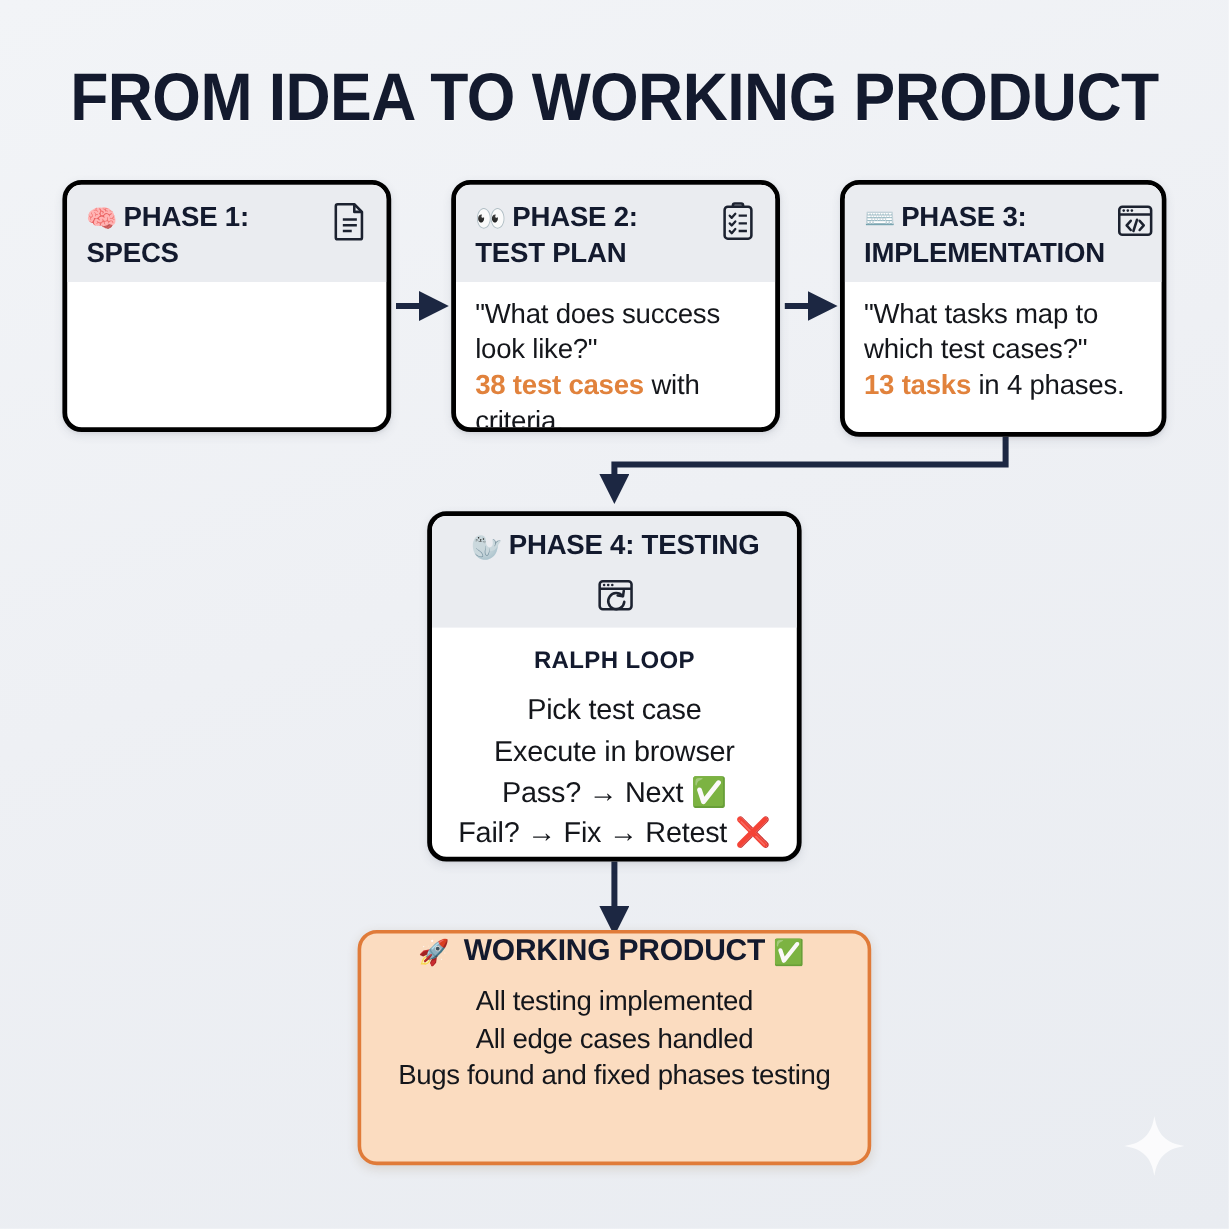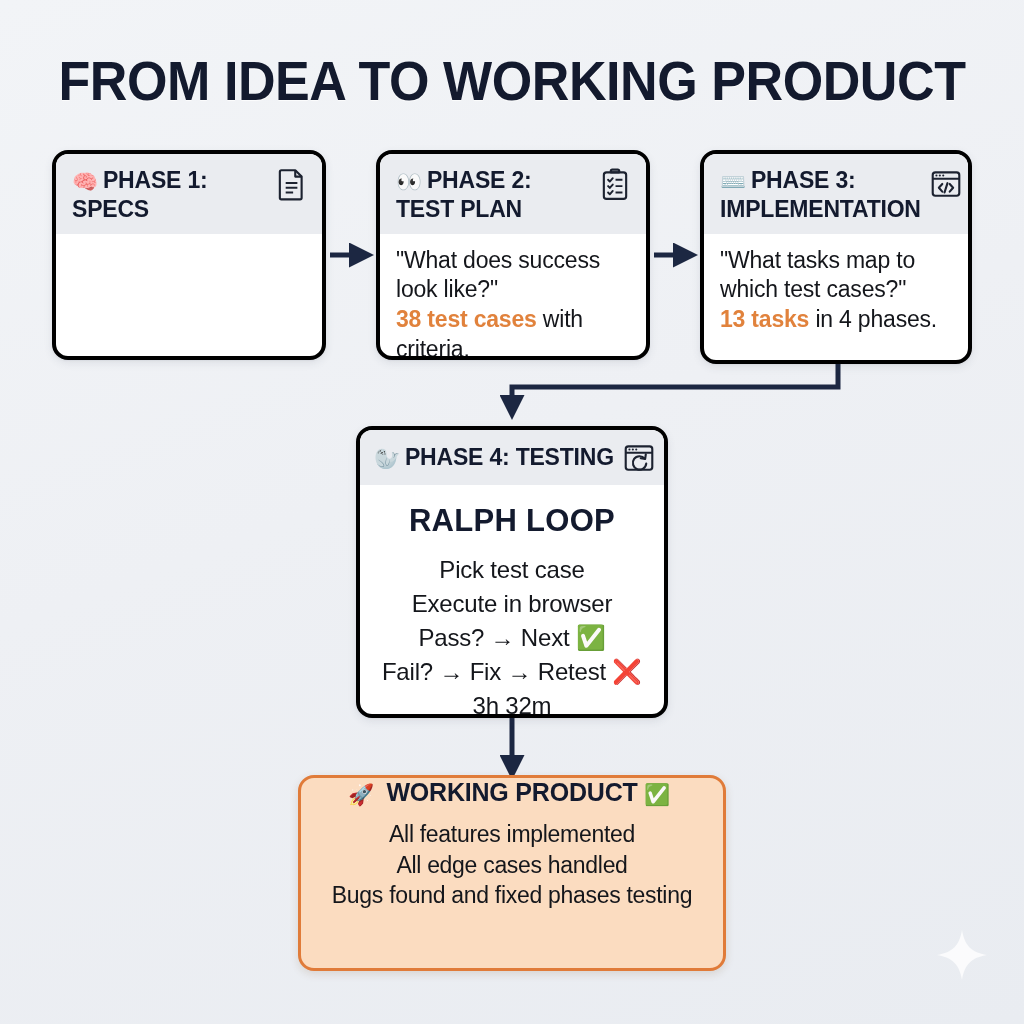--- a/index.html
+++ b/index.html
@@ -90,34 +90,35 @@
   #card-phase-4 {
     left: 356px;
     top: 426px;
     width: 312px;
     height: 292px;
   }
   #card-phase-4 .card-head {
     min-height: 0;
     align-items: center;
     padding: 10px 12px 10px 14px;
+    flex-direction: column;
   }
   #card-phase-4 .card-head-text {
     font-size: 23px;
     white-space: nowrap;
   }
   #card-phase-4 .card-body {
     text-align: center;
     padding: 14px 10px 10px 10px;
     font-size: 24px;
     line-height: 1.42;
   }
   .loop-title {
     font-weight: bold;
-    font-size: 31px;
+    font-size: 20px;
     color: #131a2e;
     letter-spacing: 0.3px;
     margin-bottom: 10px;
   }
   .loop-line { white-space: nowrap; }
 
   
   #result-box {
     position: absolute;
     left: 298px;
@@ -280,20 +281,20 @@
     <div class="loop-line">38/38 passing ✅</div>
   </div>
 </div>
 
 <div id="result-box">
   <div class="result-head">
     <span class="head-emoji">🚀</span>
     <span>WORKING PRODUCT</span>
     <span class="head-emoji">✅</span>
   </div>
-  <div class="result-line">All features implemented</div>
+  <div class="result-line">All testing implemented</div>
   <div class="result-line">All edge cases handled</div>
   <div class="result-line">Bugs found and fixed phases testing</div>
 </div>
 
 <svg id="sparkle" viewBox="0 0 54 54">
   <path d="M27 2 C29.5 17.5 36.5 24.5 52 27 C36.5 29.5 29.5 36.5 27 52 C24.5 36.5 17.5 29.5 2 27 C17.5 24.5 24.5 17.5 27 2 z" fill="#ffffff" opacity="0.92"></path>
 </svg>
 
 </body></html>

